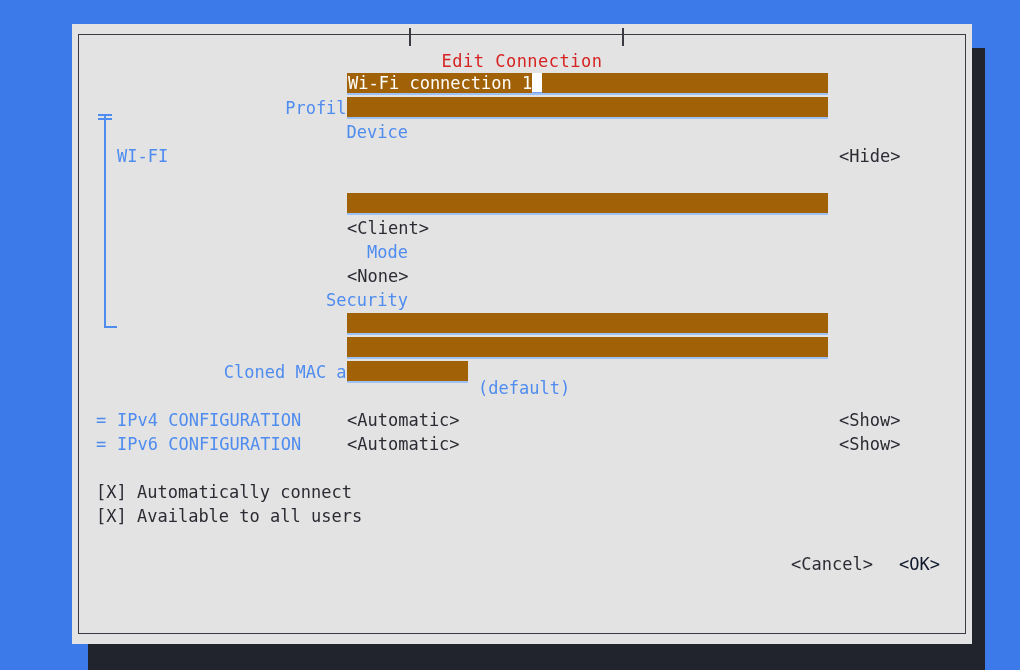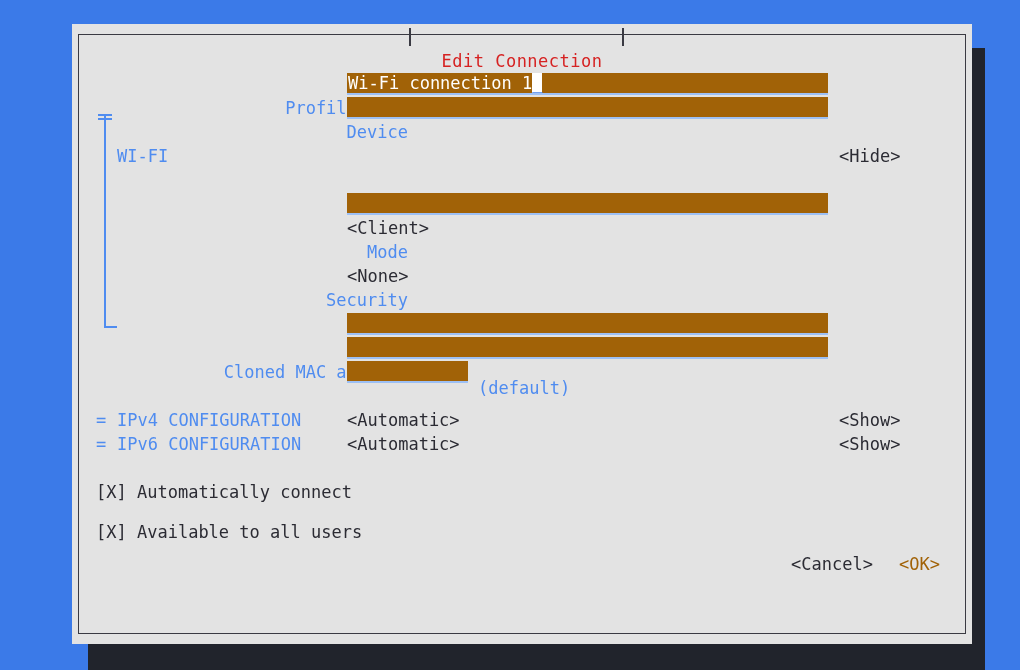--- a/index.html
+++ b/index.html
@@ -174,21 +174,21 @@
     position: absolute;
     color: #2b2b33;
     white-space: pre;
   }
 
   .btn {
     position: absolute;
     white-space: pre;
     color: #2b2b33;
   }
-  .btn.focus { color: #a16207; }
+  .btn.focus { color: #0f172a; }
 </style>
 </head>
 <body>
 
 <div id="desktop"></div>
 <div id="window-shadow"></div>
 
 <div id="dialog-window">
 
   <div id="dialog-frame">
@@ -250,19 +250,19 @@
     <div class="grouphdr" style="left:45px; top:384px;">IPv4 CONFIGURATION</div>
     <div class="value" style="left:275px; top:384px;">&lt;Automatic&gt;</div>
     <div class="sidelink" style="left:767px; top:384px;">&lt;Show&gt;</div>
 
     <div class="grouphdr" style="left:24px; top:408px;">=</div>
     <div class="grouphdr" style="left:45px; top:408px;">IPv6 CONFIGURATION</div>
     <div class="value" style="left:275px; top:408px;">&lt;Automatic&gt;</div>
     <div class="sidelink" style="left:767px; top:408px;">&lt;Show&gt;</div>
 
     <div class="checkbox-row" style="left:24px; top:456px;"><span>[X]</span> <span>Automatically connect</span></div>
-    <div class="checkbox-row" style="left:24px; top:496px;text-align:right;"><span>[X]</span> <span>Available to all users</span></div>
+    <div class="checkbox-row" style="left:24px; top:480px;text-align:right;"><span>[X]</span> <span>Available to all users</span></div>
 
     <div class="btn" style="left:719px; top:528px;">&lt;Cancel&gt;</div>
     <div class="btn focus" style="left:827px; top:528px;">&lt;OK&gt;</div>
 
   </div>
 </div>
 
 </body></html>

